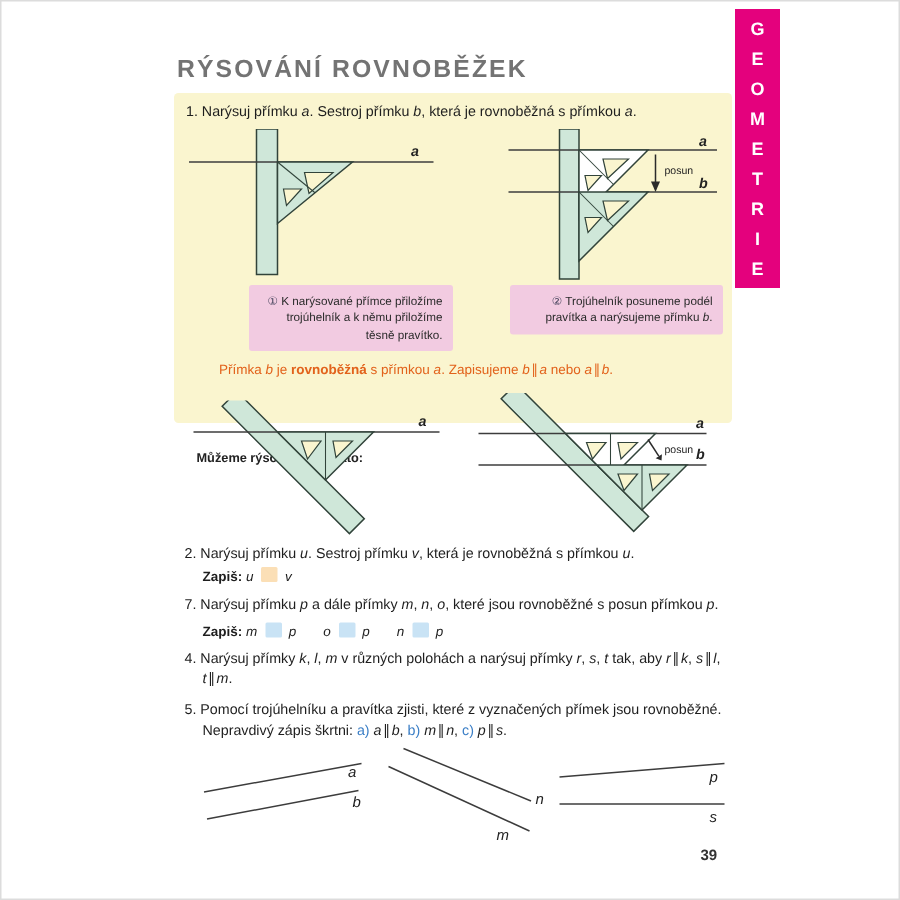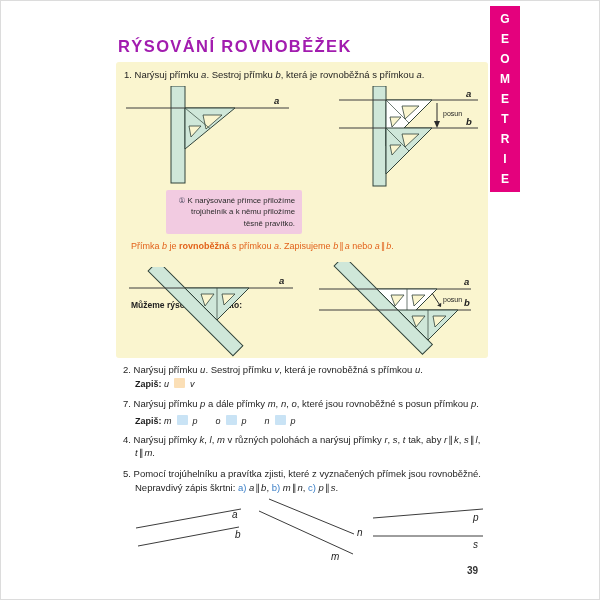--- a/index.html
+++ b/index.html
@@ -14,45 +14,45 @@
     position:absolute;left:489px;top:5px;width:30px;height:186px;
     background:var(--magenta,#e4017d);
     display:flex;flex-direction:column;justify-content:space-between;align-items:center;
     padding:7px 0;box-sizing:border-box;
     font-weight:700;font-size:12px;color:#ffffff;
   }
   .v{display:block;text-align:center;line-height:1;}
 
   .title{
     position:absolute;left:117px;top:36px;margin:0;
-    font-size:16.5px;font-weight:700;letter-spacing:1.4px;color:#a21caf;
+    font-size:16.5px;font-weight:700;letter-spacing:1.4px;color:#737373;
   }
 
   .ybox{
-    position:absolute;left:115px;top:61px;width:372px;height:296px;
+    position:absolute;left:115px;top:61px;width:372px;height:220px;
     background:var(--panel-yellow,#faf5cf);border-radius:3px;
   }
 
   .txt{position:absolute;white-space:nowrap;font-size:9.5px;color:#1e1e1e;}
   .zapis{font-size:9px;}
   .i{font-style:italic;}
   .b{font-weight:700;}
   .bl{color:var(--blue,#3a7ec6);}
   .mk{color:#3d3d55;}
   .pp{padding:0 1px;}
   .blank{display:inline-block;width:11px;height:10px;margin:0 5px;vertical-align:-1px;border-radius:1px;}
   .box-peach{background:var(--peach-box,#fbdfb6);}
   .box-blue{background:var(--blue-box,#c9e3f5);}
   .gap{display:inline-block;}
 
   .cap{
     position:absolute;background:var(--pink,#f2cbe1);border-radius:2px;
     padding:5px 7px;font-size:7.8px;line-height:1.45;color:#2a2a2a;box-sizing:border-box;text-align:right;
   }
-  .concl{position:absolute;left:15px;top:179px;font-size:9px;color:var(--orange,#e2621b);white-space:nowrap;}
+  .concl{position:absolute;left:30px;top:179px;font-size:9px;color:var(--orange,#e2621b);white-space:nowrap;}
   .alt-head{position:absolute;left:15px;top:194px;font-size:8.5px;font-weight:700;color:#222;margin-top:44px;}
 
   .dsvg{position:absolute;}
   .tool{fill:var(--green,#cfe7d9);stroke:var(--outline,#31433a);stroke-width:1;}
   .ghost{fill:#ffffff;stroke:var(--outline,#31433a);stroke-width:1;}
   .hole{fill:var(--panel-yellow,#faf5cf);stroke:var(--outline,#31433a);stroke-width:0.8;}
   .ryska{stroke:var(--outline,#31433a);stroke-width:0.7;}
   .dline{stroke:#3c3c3c;stroke-width:1;fill:none;}
   .dlabel{font:italic 700 9.5px "Liberation Sans","DejaVu Sans",sans-serif;fill:#222;}
   .plabel{font:7px "Liberation Sans","DejaVu Sans",sans-serif;fill:#222;}
@@ -116,20 +116,21 @@
       <g>
         <line x1="106" y1="17" x2="106" y2="36" class="arrow"></line>
         <polygon points="103,35 109,35 106,42" class="arrowhead"></polygon>
       </g>
       <text x="135" y="11" class="dlabel">a</text>
       <text x="135" y="39" class="dlabel">b</text>
       <text x="112" y="30" class="plabel">posun</text>
     </svg>
 
     <div class="cap" style="left:50px;top:128px;width:136px;"><span class="mk">① </span><span>K narýsované přímce přiložíme trojúhelník a k němu přiložíme těsně pravítko.</span></div>
+    <div class="cap" style="left:224px;top:128px;width:142px;"><span class="mk">② </span><span>Trojúhelník posuneme podél pravítka a narýsujeme přímku </span><span class="i">b</span><span>.</span></div>
 
     <div class="concl"><span>Přímka </span><span class="i">b</span><span> je </span><span class="b">rovnoběžná</span><span> s přímkou </span><span class="i">a</span><span>. Zapisujeme  </span><span class="i">b</span><span class="pp">∥</span><span class="i">a</span><span>  nebo  </span><span class="i">a</span><span class="pp">∥</span><span class="i">b</span><span>.</span></div>
     <div class="alt-head">Můžeme rýsovat také takto:</div>
 
     <svg class="dsvg" style="left:5px;top:205px;" width="180" height="90" viewBox="0 0 180 90">
       <rect x="0" y="0" width="120" height="14" class="tool" transform="translate(37,-6) rotate(45)"></rect>
       <line x1="8" y1="21" x2="172" y2="21" class="dline"></line>
       <g>
         <polygon points="64,21 128,21 96,53" class="tool"></polygon>
         <polygon points="80,27 93,27 84,39" class="hole"></polygon>

